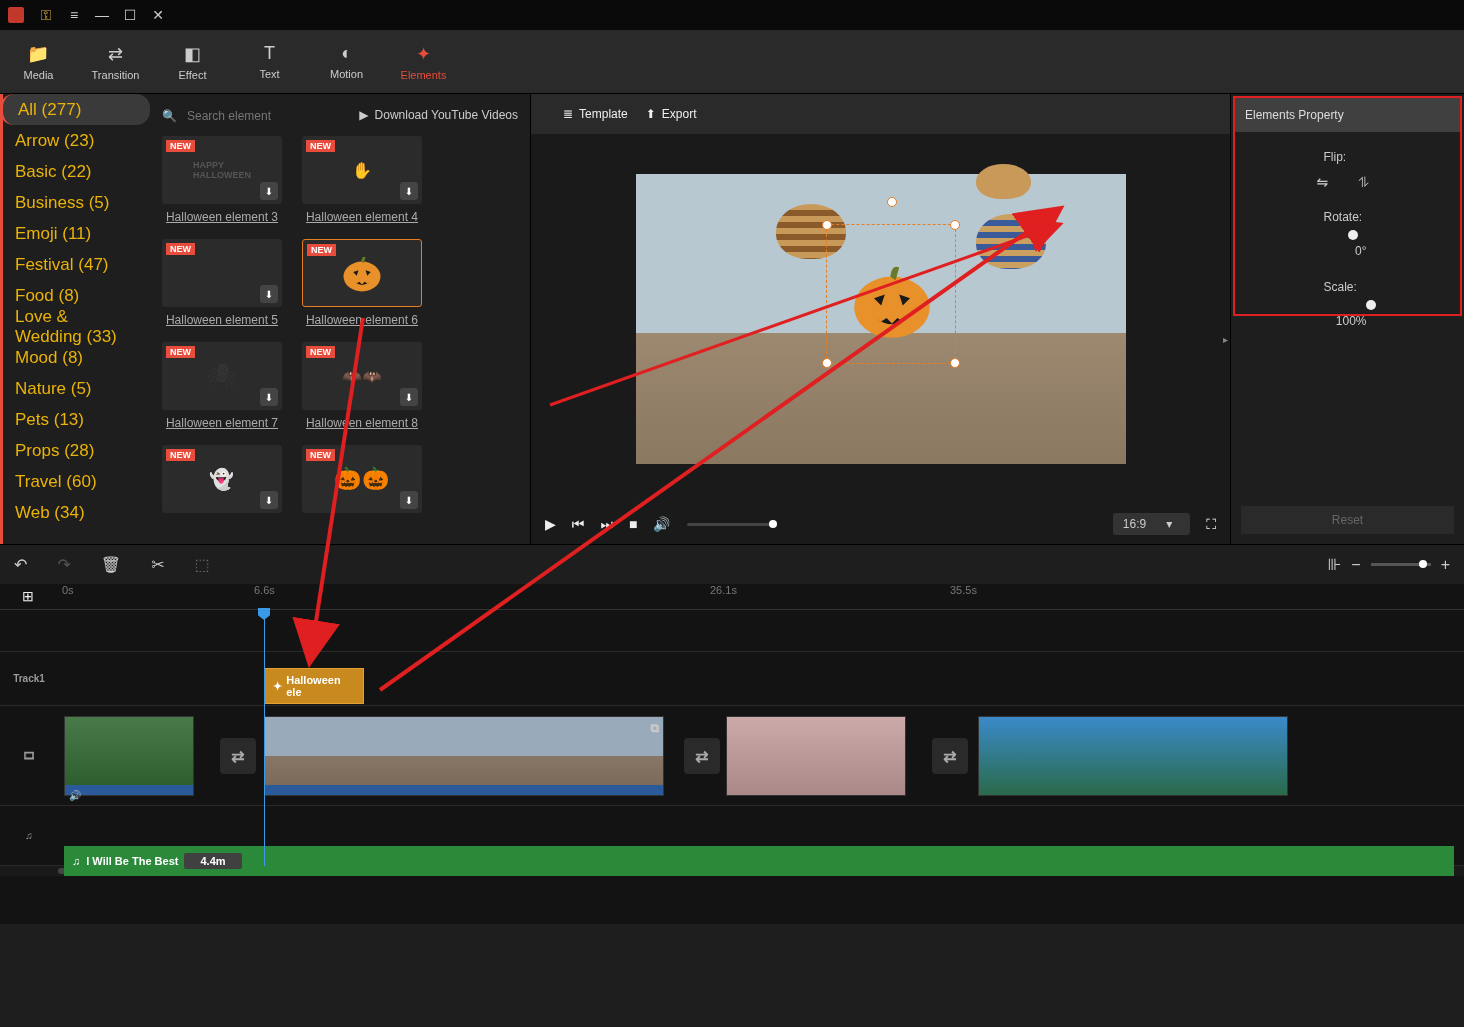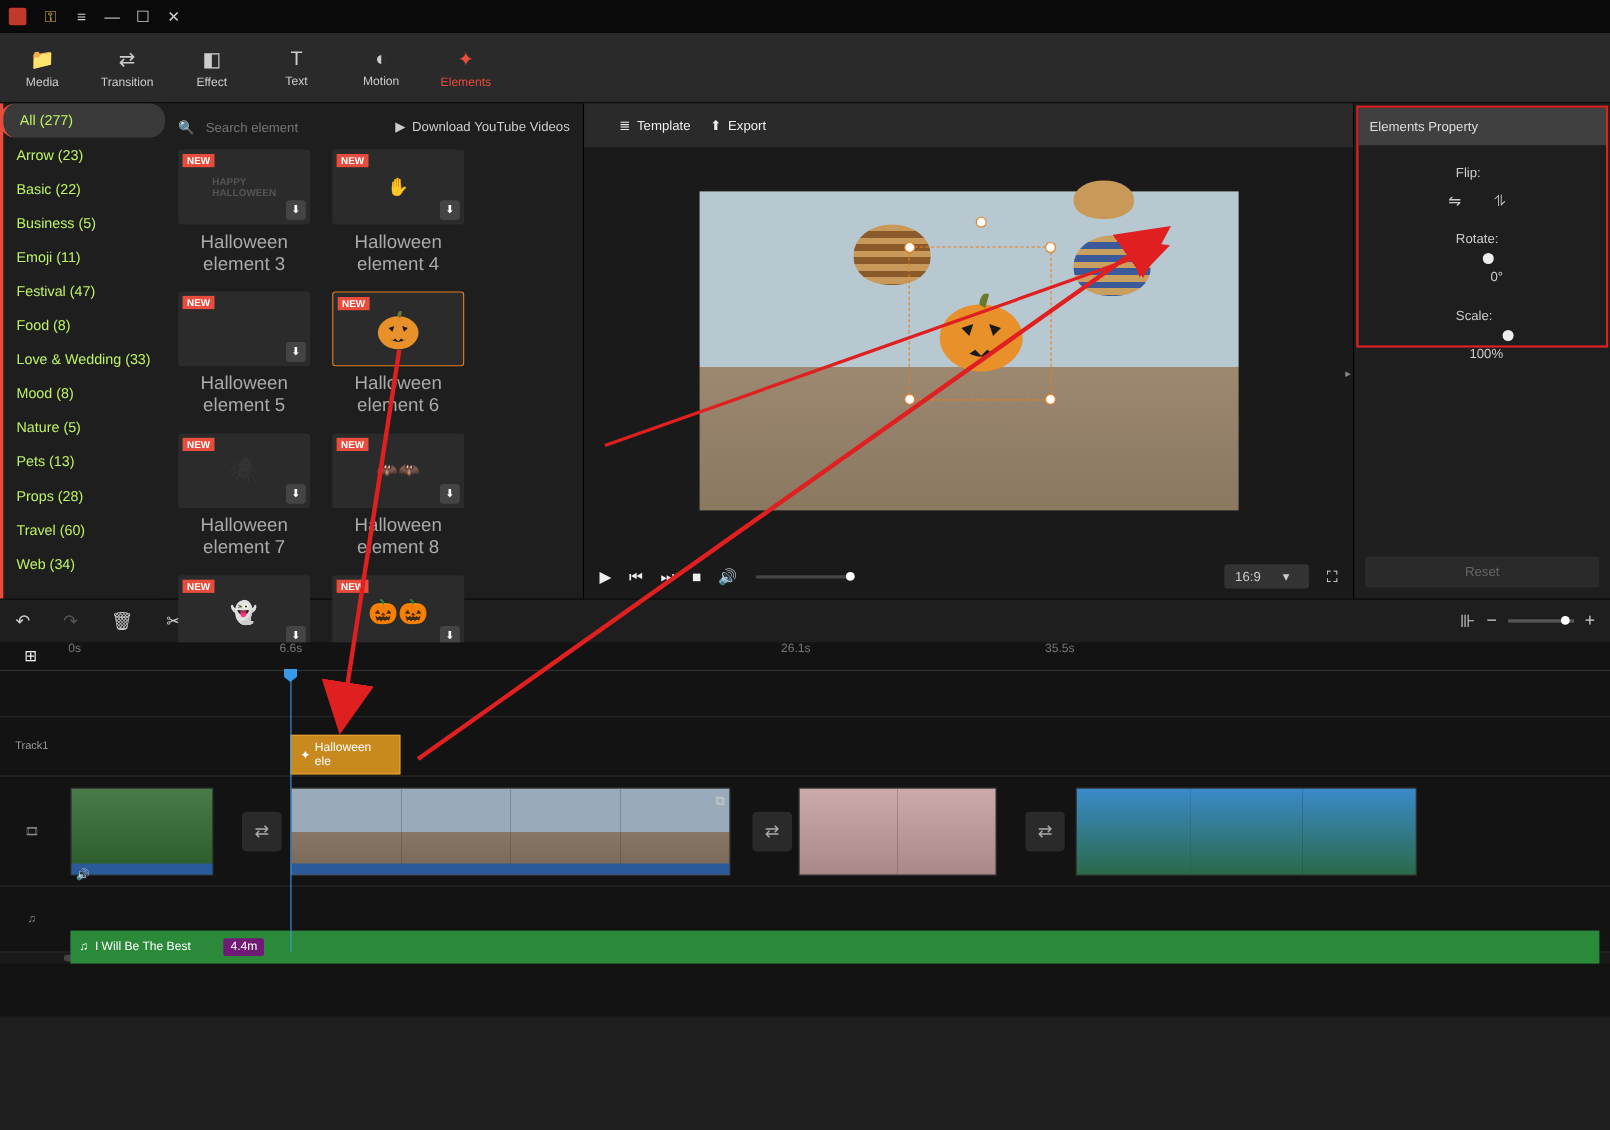--- a/index.html
+++ b/index.html
@@ -9,34 +9,34 @@
 .titlebar .title { font-size:12px; color:#ddd; flex:1; }
 .titlebar .btn { width:28px; height:28px; display:flex; align-items:center; justify-content:center; color:#ccc; font-size:14px; cursor:pointer; }
 .titlebar .key { color:#e0b040; }
 .topnav { height:64px; background:#2a2a2a; display:flex; border-bottom:1px solid #000; }
 .topnav .tab { width:77px; display:flex; flex-direction:column; align-items:center; justify-content:center; font-size:11px; color:#ccc; cursor:pointer; gap:4px;}
 .topnav .tab.active { color:#e74c3c; }
 .topnav .icon { font-size:18px; }
 .main { display:flex; height:450px; }
 .leftpanel { width:530px; background:#1e1e1e; display:flex; }
 .catlist { width:150px; border-left:3px solid #e74c3c; background:#1e1e1e; }
-.catlist .row { height:31px; padding:0 12px; font-size:13px; color:#bef264; display:flex; align-items:center; cursor:pointer;border-radius:14px; }
+.catlist .row { height:31px; padding:0 12px; font-size:17px; color:#eab308; display:flex; align-items:center; cursor:pointer;border-radius:14px; }
 .catlist .row.sel { background:#3a3a3a; border-left:3px solid #e74c3c; margin-left:-3px; padding-left:15px;}
 .elgrid { flex:1; padding:8px 12px; }
 .search { height:28px; display:flex; align-items:center; gap:10px; margin-bottom:6px;}
 .search input { background:transparent; border:none; color:#888; font-size:12px; flex:1; outline:none;}
 .search .sicon { color:#777; font-size:12px;}
 .elgrid .dl { font-size:12px; color:#ccc; display:flex; align-items:center; gap:6px; float:right; margin-top:-28px;}
 .cards { display:flex; flex-wrap:wrap; gap:15px 20px; margin-top:4px;}
 .card { width:120px; }
 .thumb { width:120px; height:68px; background:#2b2b2b; border-radius:3px; position:relative; display:flex; align-items:center; justify-content:center;}
 .thumb.sel { border:1px solid #e67e22; }
 .thumb .new { position:absolute; top:4px; left:4px; background:#e74c3c; color:#fff; font-size:9px; padding:1px 4px; font-weight:bold;}
 .thumb .dlbtn { position:absolute; bottom:4px; right:4px; width:18px; height:18px; background:#444; border-radius:3px; color:#fff; font-size:10px; display:flex; align-items:center; justify-content:center;}
-.cardlabel { font-size:17px; color:#aaa; text-align:center; margin-top:6px;}
+.cardlabel { font-size:12px; color:#aaa; text-align:center; margin-top:6px;text-decoration:underline;}
 .pumpkin { width:44px; height:44px; }
 .player { flex:1; background:#1e1e1e; display:flex; flex-direction:column; border-left:1px solid #000;}
 .phead { height:40px; display:flex; align-items:center; padding:0 14px; background:#2a2a2a; font-size:12px;}
 .phead .pt { flex:1; }
 .phead .pbtn { display:flex; align-items:center; gap:6px; margin-left:18px; cursor:pointer; color:#eee;}
 .preview { flex:1; display:flex; align-items:center; justify-content:center; background:#1a1a1a; position:relative;}
 .previewimg { width:490px; height:290px; background:linear-gradient(#b8c8d0 0%,#b8c8d0 55%,#9d8870 55%,#8a7860 100%); position:relative; }
 .balloon { position:absolute; border-radius:50% 50% 45% 45%; }
 .b1 { width:70px; height:55px; left:140px; top:30px; background:repeating-linear-gradient(#c9995a 0 6px,#8a5a2a 6px 12px);}
 .b2 { width:70px; height:55px; left:340px; top:40px; background:repeating-linear-gradient(#c9a060 0 6px,#3a5a9a 6px 12px);}
@@ -67,32 +67,32 @@
 .reset button { width:100%; height:28px; background:#2a2a2a; border:none; color:#666; font-size:12px;}
 .toolbar { height:40px; background:#1e1e1e; display:flex; align-items:center; padding:0 14px; gap:30px; border-top:1px solid #000;}
 .toolbar .tico { color:#ccc; font-size:16px; cursor:pointer;}
 .toolbar .zoom { margin-left:auto; display:flex; align-items:center; gap:10px;}
 .toolbar .zslider { width:60px; height:3px; background:#555; position:relative;}
 .toolbar .zslider .k { width:8px;height:8px;background:#fff;border-radius:50%;position:absolute;right:4px;top:-3px;}
 .timeline { background:#131313; height:340px; position:relative;}
 .ruler { height:26px; display:flex; position:relative; border-bottom:1px solid #333; padding-left:58px;}
 .ruler .mark { position:absolute; font-size:11px; color:#777; }
 .addbtn { position:absolute; left:22px; top:4px; color:#eee; font-size:14px;}
-.trackarea { position:relative; }
+.trackarea { position:relative;font-weight:bold; }
 .trackrow { height:54px; border-bottom:1px solid #2a2a2a; display:flex; align-items:center;}
 .trackrow .tlabel { width:58px; text-align:center; font-size:10px; color:#999;}
 .trackrow.vid { height:100px; }
 .trackrow.aud { height:60px; }
 .clip { height:36px; background:#c88a1f; border:1px solid #e6a030; display:flex; align-items:center; padding:0 8px; font-size:11px; color:#fff; gap:4px; position:absolute;}
 .vclip { height:80px; background:#2a2a2a; position:absolute; display:flex; border:1px solid #333;}
 .vclip .thumb2 { flex:1; background:linear-gradient(#9ab 0%,#9ab 50%,#876 50%,#765 100%);}
 .vclip .sndbar { position:absolute; bottom:0; left:0; right:0; height:10px; background:#2a5a9a;}
 .transico { width:36px; height:36px; background:#2a2a2a; border-radius:4px; position:absolute; display:flex; align-items:center; justify-content:center; color:#aaa; font-size:16px;}
 .audclip { position:absolute; height:30px; background:#2a8a3a; display:flex; align-items:center; padding:0 8px; font-size:11px; color:#fff; gap:6px;}
-.audclip .dur { background:#701a75; padding:2px 6px; border-radius:2px;margin-left:24px;}
+.audclip .dur { background:#404040; padding:2px 16px; border-radius:2px;}
 .playhead { position:absolute; top:0; bottom:0; width:1px; background:#3a9aea; }
 .playhead .head { width:12px; height:12px; background:#3a9aea; position:absolute; top:-2px; left:-6px; clip-path:polygon(0 0,100% 0,100% 60%,50% 100%,0 60%);}
 .scrollbar { height:10px; background:#1a1a1a; padding:2px 58px;}
 .scrollbar .sthumb { height:6px; width:210px; background:#444; border-radius:3px;}
 
 .redarrow { position:absolute; pointer-events:none; }
 </style>
 </head>
 <body>
 

